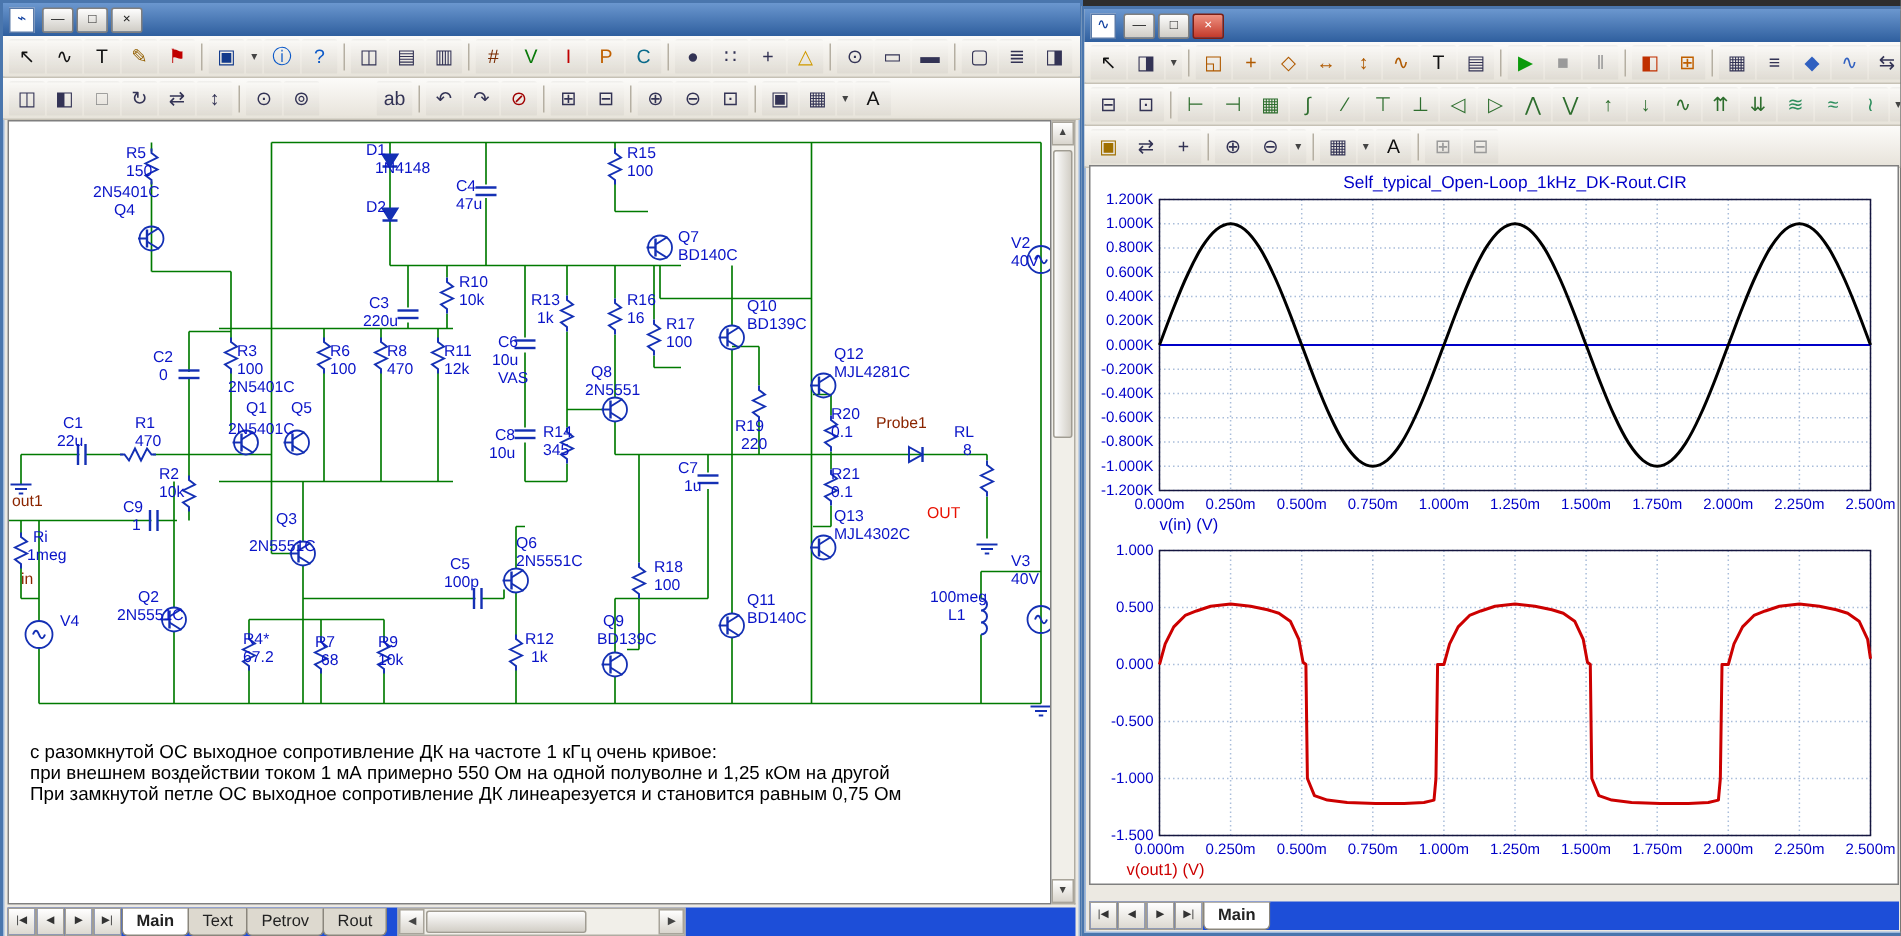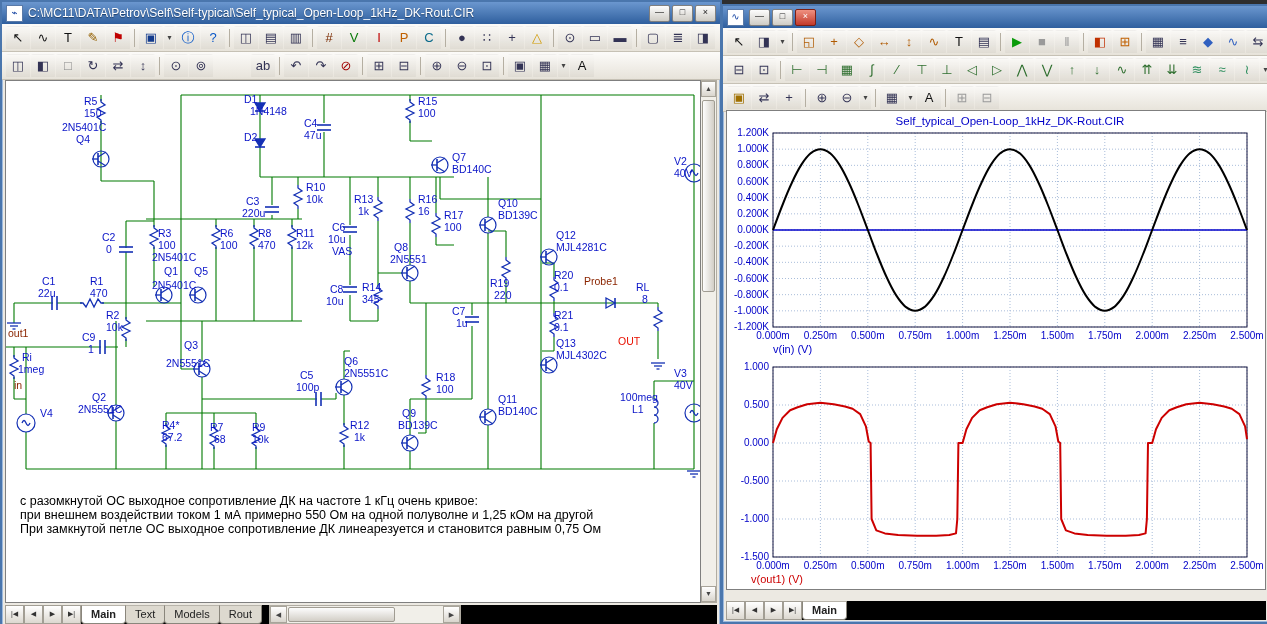--- a/index.html
+++ b/index.html
@@ -17,21 +17,21 @@
   .tbtn{width:22px;height:22px;display:flex;align-items:center;justify-content:center;font-size:13px;border:1px solid transparent;border-radius:2px;color:#333;flex:0 0 auto;cursor:default;background:linear-gradient(#fff0,#0000000a);}
   .tbtn.mini{width:9px;font-size:8px;}
   .tsep{width:1px;height:18px;background:#b5afa2;margin:0 3px;flex:0 0 auto;}
   .canvas-wrap{position:absolute;left:3px;right:3px;display:flex;}
   #win-left .canvas-wrap{top:78px;bottom:23px;}
   #win-right .canvas-wrap{top:104px;bottom:32px;}
   .canvas{flex:1;background:#fff;border:1px solid #7f7f7f;position:relative;overflow:hidden;}
   .vscroll{width:15px;background:#f1efe9;border:1px solid #b0aca2;border-left:none;display:flex;flex-direction:column;}
   .sbtn{height:14px;background:linear-gradient(#ffffff,#d9d5cd);border:1px solid #a8a49a;font-size:7px;color:#444;text-align:center;line-height:13px;}
   .vthumb{margin:3px 1px 0 1px;height:190px;background:linear-gradient(90deg,#fdfdfd,#d2cec6);border:1px solid #a09c92;border-radius:2px;}
-  .tabrow{position:absolute;left:3px;right:3px;bottom:2px;height:19px;display:flex;align-items:stretch;background:#000000;font-size:11px;}
+  .tabrow{position:absolute;left:3px;right:3px;bottom:2px;height:19px;display:flex;align-items:stretch;background:#1d4ed8;font-size:11px;}
   .navbtn{width:17px;border:1px solid #a29e94;background:linear-gradient(#ffffff,#dcd8d0);text-align:center;line-height:16px;font-size:7px;color:#333;flex:0 0 auto;}
   .tab{padding:1px 9px 0 9px;border:1px solid #8a867c;border-top:1px solid #b8b4aa;background:#ddd9cf;border-radius:0 0 4px 4px;margin-right:-1px;line-height:15px;color:#222;flex:0 0 auto;}
   .tab.active{background:#fff;font-weight:bold;position:relative;z-index:2;}
   .hscroll{display:flex;margin-left:8px;width:190px;flex:0 0 auto;border:1px solid #b0aca2;background:#f1efe9;}
   .hbtn{width:15px;background:linear-gradient(#ffffff,#d9d5cd);border:1px solid #a8a49a;font-size:7px;color:#444;text-align:center;line-height:15px;}
   .hthumb{width:105px;margin:1px;background:linear-gradient(#fdfdfd,#d2cec6);border:1px solid #a09c92;border-radius:2px;}
   .ct-title{font-size:11.5px;fill:#0000c8;}
   .ct-tick{font-size:10px;fill:#0000c8;}
   .ct-name{font-size:11px;}
   .ct-grid{stroke:#a9bdda;stroke-dasharray:1,2;stroke-width:1;}
@@ -40,21 +40,20 @@
   .sch-note{font-size:12.5px;fill:#000;}
 </style>
 </head>
 <body>
 
 <div id="desktop">
 
   <div class="win" id="win-left">
     <div class="titlebar">
       <div class="ticon">⌁</div>
-      <div class="ttext">C:\MC11\DATA\Petrov\Self\Self-typical\Self_typical_Open-Loop_1kHz_DK-Rout.CIR</div>
       <div class="winbtns">
         <div class="winbtn">—</div>
         <div class="winbtn">□</div>
         <div class="winbtn">×</div>
       </div>
     </div>
     <div class="toolbar" id="ltb1">
         <div class="tbtn" style="color: rgb(17, 17, 17);">↖</div>
         <div class="tbtn" style="color: rgb(17, 17, 17);">∿</div>
         <div class="tbtn" style="color: rgb(17, 17, 17);">T</div>
@@ -435,21 +434,21 @@
         <div class="sbtn">▼</div>
       </div>
     </div>
     <div class="tabrow" id="ltabs">
         <div class="navbtn">|◀</div>
         <div class="navbtn">◀</div>
         <div class="navbtn">▶</div>
         <div class="navbtn">▶|</div>
         <div class="tab active">Main</div>
         <div class="tab">Text</div>
-        <div class="tab">Models</div>
+        <div class="tab">Petrov</div>
         <div class="tab">Rout</div>
         <div class="hscroll">
           <div class="hbtn">◀</div>
           <div class="hthumb"></div>
           <div style="flex: 1 1 0%;"></div>
           <div class="hbtn">▶</div>
         </div>
       </div>
   </div>
 

